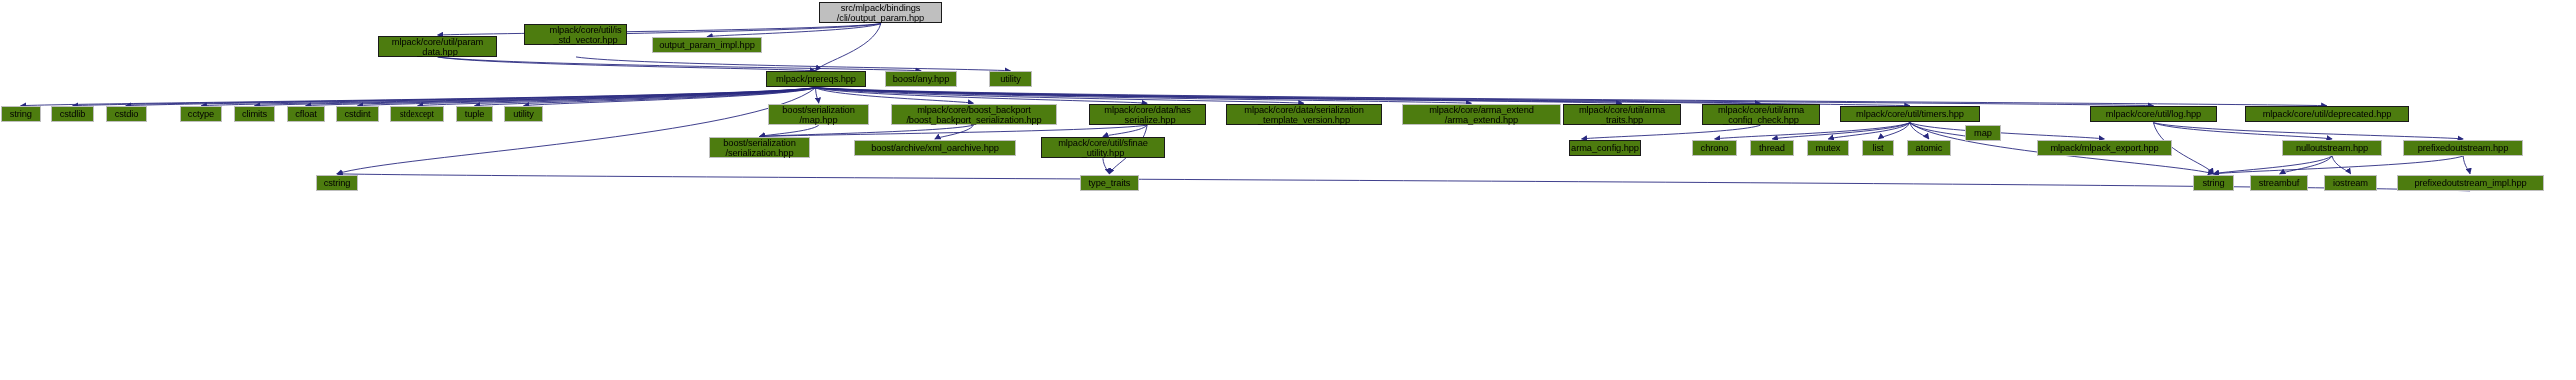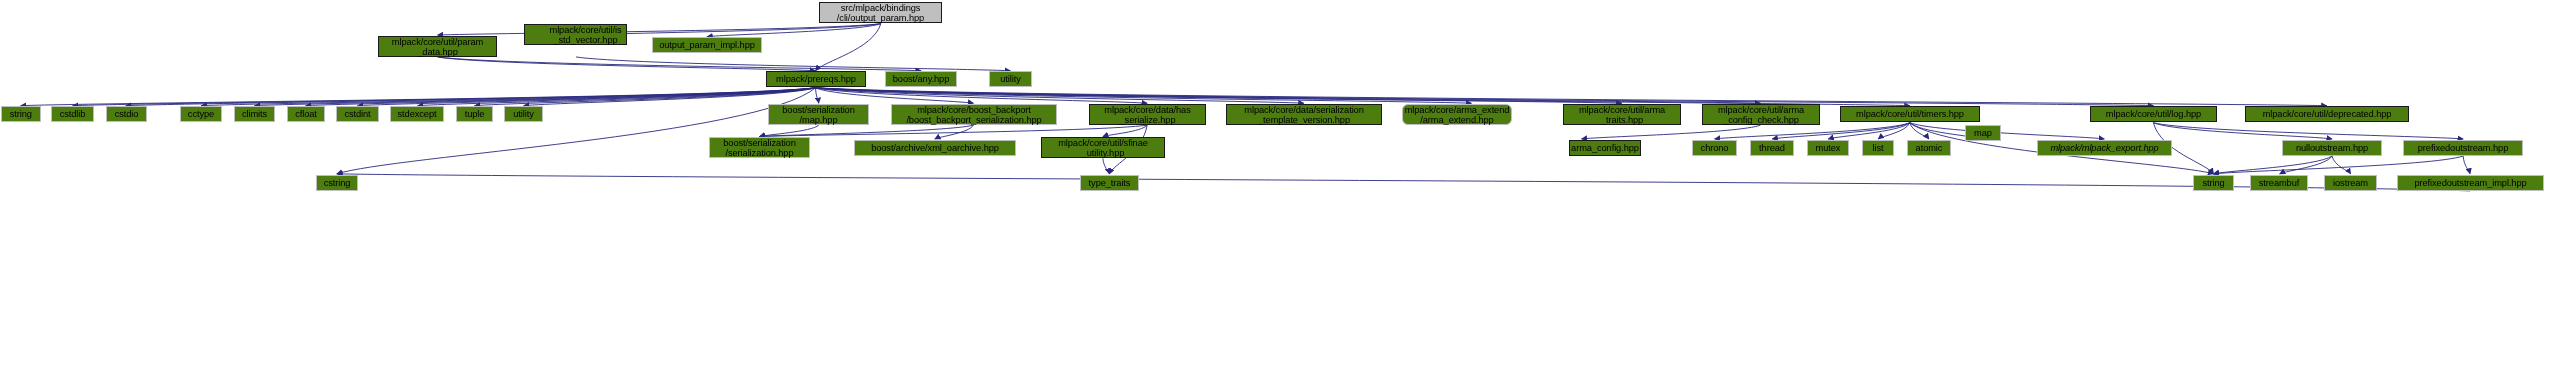--- a/index.html
+++ b/index.html
@@ -123,53 +123,53 @@
       <div class="node strong" style="left: 766px; top: 71px; width: 100px; height: 16px;">mlpack/prereqs.hpp</div>
       <div class="node " style="left: 885px; top: 71px; width: 72px; height: 16px;">boost/any.hpp</div>
       <div class="node " style="left: 989px; top: 71px; width: 43px; height: 16px;">utility</div>
       <div class="node " style="left: 0.8px; top: 106px; width: 40px; height: 16px;">string</div>
       <div class="node " style="left: 51px; top: 106px; width: 43px; height: 16px;">cstdlib</div>
       <div class="node " style="left: 106px; top: 106px; width: 41px; height: 16px;">cstdio</div>
       <div class="node " style="left: 180px; top: 106px; width: 42px; height: 16px;">cctype</div>
       <div class="node " style="left: 234px; top: 106px; width: 41px; height: 16px;">climits</div>
       <div class="node " style="left: 287px; top: 106px; width: 38px; height: 16px;">cfloat</div>
       <div class="node " style="left: 336px; top: 106px; width: 43px; height: 16px;">cstdint</div>
-      <div class="node " style="left: 390px; top: 106px; width: 54px; height: 16px;">stdexcept</div>
+      <div class="node " style="left: 390px; top: 106px; width: 54px; height: 16px; font-family: Liberation Serif, serif;">stdexcept</div>
       <div class="node " style="left: 456px; top: 106px; width: 37px; height: 16px;">tuple</div>
       <div class="node " style="left: 504px; top: 106px; width: 39px; height: 16px;">utility</div>
       <div class="node " style="left: 768px; top: 104px; width: 101px; height: 21px;">boost/serialization
 /map.hpp</div>
       <div class="node " style="left: 891px; top: 104px; width: 166px; height: 21px;">mlpack/core/boost_backport
 /boost_backport_serialization.hpp</div>
       <div class="node strong" style="left: 1089px; top: 104px; width: 117px; height: 21px; text-align: center;">mlpack/core/data/has
 _serialize.hpp</div>
       <div class="node strong" style="left: 1226px; top: 104px; width: 156px; height: 21px;">mlpack/core/data/serialization
 _template_version.hpp</div>
-      <div class="node " style="left: 1402px; top: 104px; width: 110px; height: 21px; border-radius: 6px;">mlpack/core/arma_extend
+      <div class="node " style="left: 1402px; top: 104px; width: 159px; height: 21px;">mlpack/core/arma_extend
 /arma_extend.hpp</div>
       <div class="node strong" style="left: 1563px; top: 104px; width: 118px; height: 21px;">mlpack/core/util/arma
 _traits.hpp</div>
       <div class="node strong" style="left: 1702px; top: 104px; width: 118px; height: 21px;">mlpack/core/util/arma
 _config_check.hpp</div>
       <div class="node strong" style="left: 1840px; top: 106px; width: 140px; height: 16px;">mlpack/core/util/timers.hpp</div>
       <div class="node strong" style="left: 2090px; top: 106px; width: 127px; height: 16px;">mlpack/core/util/log.hpp</div>
       <div class="node strong" style="left: 2245px; top: 106px; width: 164px; height: 16px;">mlpack/core/util/deprecated.hpp</div>
       <div class="node " style="left: 709px; top: 137px; width: 101px; height: 21px;">boost/serialization
 /serialization.hpp</div>
       <div class="node " style="left: 854px; top: 140px; width: 162px; height: 16px;">boost/archive/xml_oarchive.hpp</div>
       <div class="node strong" style="left: 1041px; top: 137px; width: 124px; height: 21px;">mlpack/core/util/sfinae
 _utility.hpp</div>
       <div class="node strong" style="left: 1569px; top: 140px; width: 72px; height: 16px;">arma_config.hpp</div>
       <div class="node " style="left: 1692px; top: 140px; width: 45px; height: 16px;">chrono</div>
       <div class="node " style="left: 1750px; top: 140px; width: 44px; height: 16px;">thread</div>
       <div class="node " style="left: 1807px; top: 140px; width: 42px; height: 16px;">mutex</div>
       <div class="node " style="left: 1862px; top: 140px; width: 32px; height: 16px;">list</div>
       <div class="node " style="left: 1907px; top: 140px; width: 44px; height: 16px;">atomic</div>
       <div class="node " style="left: 1965px; top: 125px; width: 36px; height: 16px;">map</div>
-      <div class="node " style="left: 2037px; top: 140px; width: 135px; height: 16px; font-style: italic;">mlpack/mlpack_export.hpp</div>
+      <div class="node " style="left: 2037px; top: 140px; width: 135px; height: 16px;">mlpack/mlpack_export.hpp</div>
       <div class="node " style="left: 2282px; top: 140px; width: 100px; height: 16px;">nulloutstream.hpp</div>
       <div class="node " style="left: 2403px; top: 140px; width: 120px; height: 16px;">prefixedoutstream.hpp</div>
       <div class="node " style="left: 316px; top: 175px; width: 42px; height: 16px;">cstring</div>
       <div class="node " style="left: 1080px; top: 175px; width: 59px; height: 16px;">type_traits</div>
       <div class="node " style="left: 2193px; top: 175px; width: 41px; height: 16px;">string</div>
       <div class="node " style="left: 2250px; top: 175px; width: 58px; height: 16px;">streambuf</div>
       <div class="node " style="left: 2324px; top: 175px; width: 53px; height: 16px;">iostream</div>
       <div class="node " style="left: 2397px; top: 175px; width: 147px; height: 16px;">prefixedoutstream_impl.hpp</div>
     </div>
 </div>

